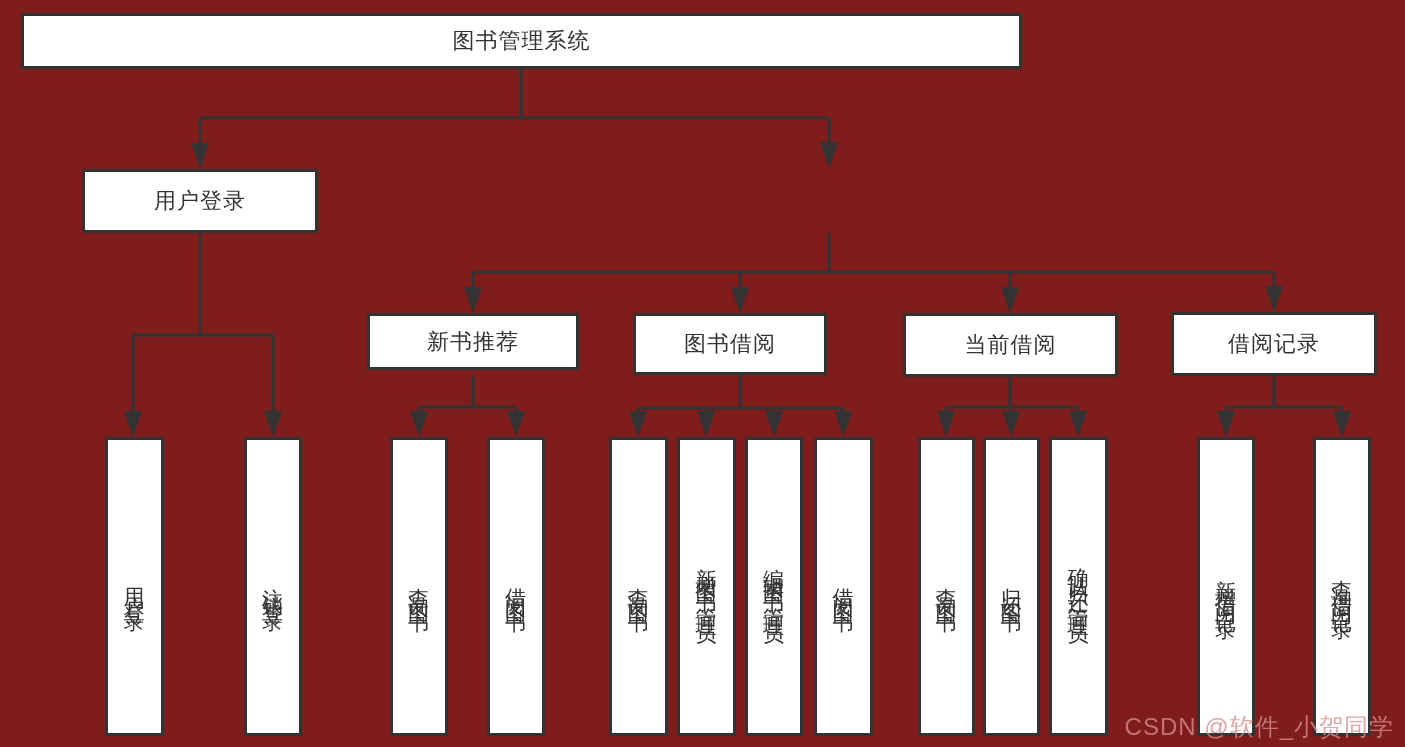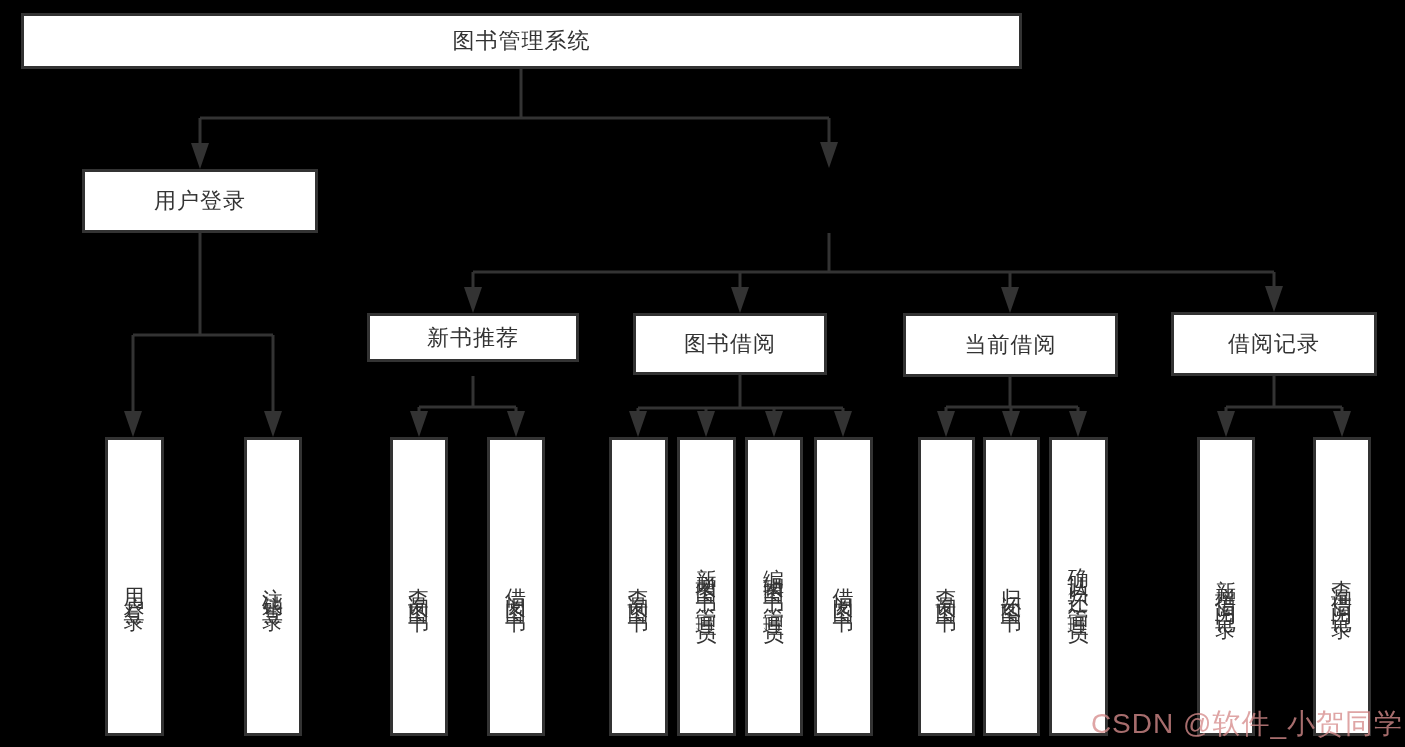--- a/index.html
+++ b/index.html
@@ -1,19 +1,19 @@
 <!DOCTYPE html>
 <html><head>
 <meta charset="utf-8">
 <style>
   html,body{margin:0;padding:0;background:#ffffff;}
   .stage{
     position:relative;
     width:1405px;height:747px;
-    background:#000000;
+    background:#7f1d1d;
     font-family:"Liberation Sans","DejaVu Sans",sans-serif;
     overflow:hidden;
   }
   .wires{position:absolute;left:0;top:0;width:1405px;height:747px;}
   .node{
     position:absolute;
     box-sizing:border-box;
     border:3px solid #333333;
     background:#ffffff;
     color:#333333;
@@ -27,43 +27,43 @@
     font-size:21px;
     writing-mode:vertical-rl;
     text-orientation:mixed;
     letter-spacing:8px;
     line-height:1;
   }
   
   #n-root{left:21px;top:13px;width:1001px;height:56px;}
   #n-user-login{left:82px;top:169px;width:236px;height:64px;}
   #n-book-mgmt{left:712px;top:168px;width:235px;height:65px;}
-  #n-new-book-rec{left:367px;top:313px;width:212px;height:49px;}
+  #n-new-book-rec{left:367px;top:313px;width:212px;height:57px;}
   #n-book-borrow{left:633px;top:313px;width:194px;height:62px;}
   #n-current-borrow{left:903px;top:313px;width:215px;height:64px;}
   #n-borrow-record{left:1171px;top:312px;width:206px;height:64px;}
   .leaf{top:437px;height:299px;}
   #n-leaf-user-login{left:105px;width:59px;}
   #n-leaf-logout{left:244px;width:58px;}
   #n-leaf-query-book-1{left:390px;width:58px;}
   #n-leaf-borrow-book-1{left:487px;width:58px;}
   #n-leaf-query-book-2{left:609px;width:59px;}
   #n-leaf-add-book{left:677px;width:59px;}
   #n-leaf-edit-book{left:745px;width:58px;}
   #n-leaf-borrow-book-2{left:814px;width:59px;}
   #n-leaf-query-book-3{left:918px;width:57px;}
   #n-leaf-return-book{left:983px;width:57px;}
   #n-leaf-confirm-return{left:1049px;width:59px;}
   #n-leaf-add-record{left:1197px;width:58px;}
   #n-leaf-query-record{left:1313px;width:58px;}
   .watermark{
     position:absolute;
-    right:2px;
+    right:11px;
     bottom:4px;
-    font-size:28px;
+    font-size:24px;
     color:rgba(214,140,140,0.78);
     letter-spacing:1px;
     white-space:nowrap;
     pointer-events:none;
   }
 </style>
 </head>
 <body>
 
 <div class="stage">

